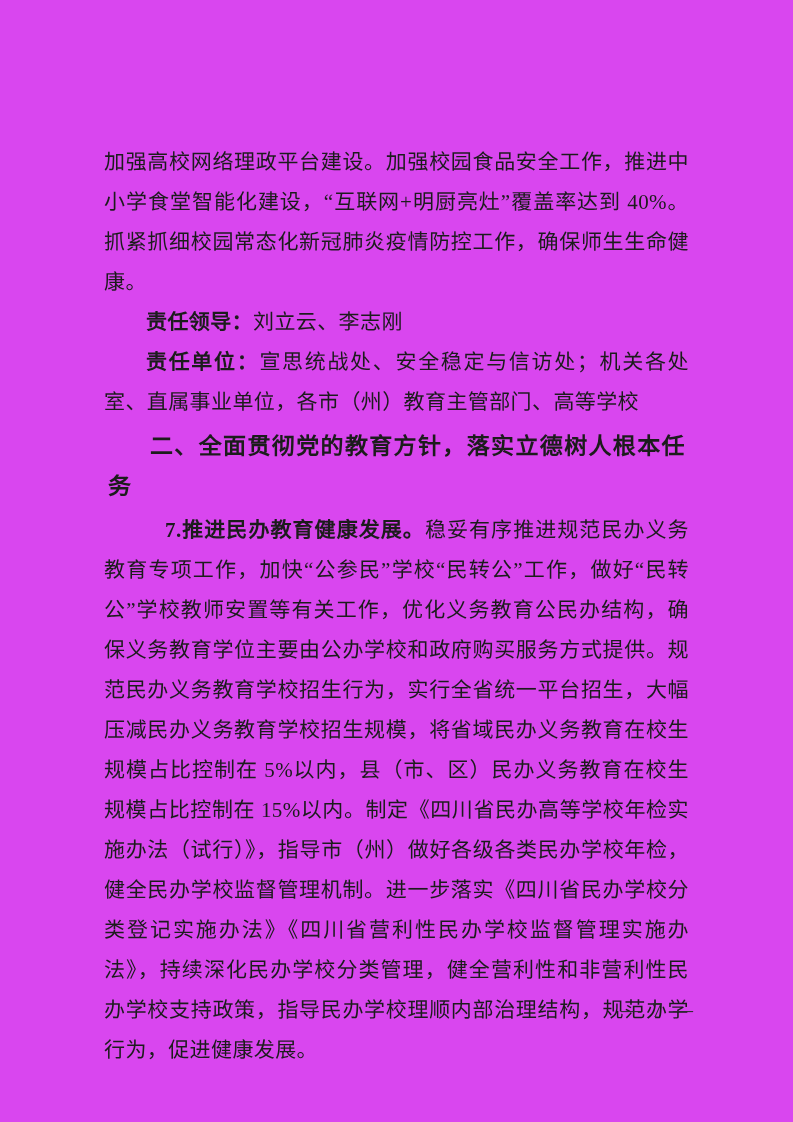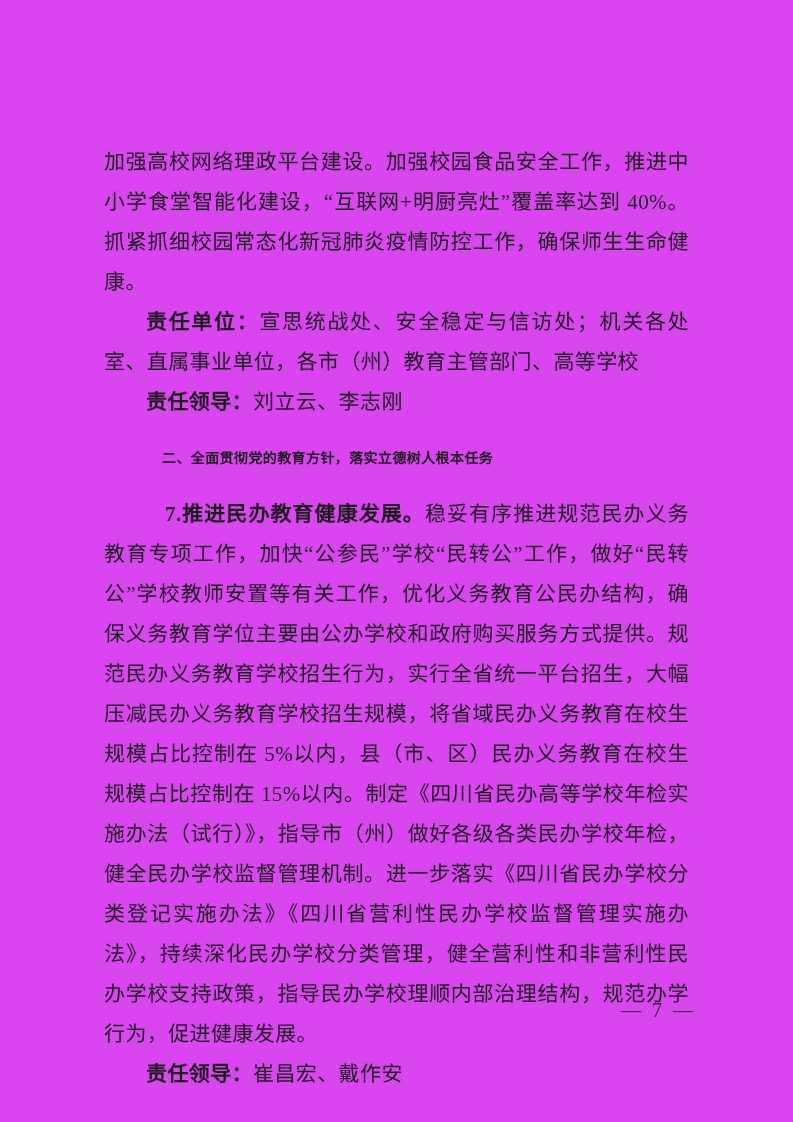--- a/index.html
+++ b/index.html
@@ -31,22 +31,22 @@
     line-height: 40px;
     letter-spacing: 0.4px;
   }
   .first-indent {
     text-indent: 42px;
   }
   .label-bold {
     font-weight: bold;
   }
   h2.section-heading {
-    margin: 16px;
-    font-size: 14px;
+    margin: 4px;
+    font-size: 23px;
     line-height: 40px;
     font-weight: bold;
     font-family: "Liberation Sans", "DejaVu Sans", sans-serif;
     text-indent: 42px;
     letter-spacing: 0.4px;
     text-align: justify;
   }
   .para-lead {
     font-weight: bold;
     margin-left: 19px;
@@ -64,33 +64,30 @@
 </style>
 </head>
 <body>
 
 <div class="page">
   <div class="content">
 
     <p>加强高校网络理政平台建设。加强校园食品安全工作，推进中小学食堂智能化建设，“互联网+明厨亮灶”覆盖率达到 40%。抓紧抓细校园常态化新冠肺炎疫情防控工作，确保师生生命健康。</p>
 
     <p class="first-indent">
-      <span class="label-bold">责任单位：</span><span>宣思统战处、安全稳定与信访处；机关各处室、直属事业单位，各市（州）教育主管部门、高等学校</span>
+      <span class="label-bold">责任领导：</span><span>刘立云、李志刚</span>
     </p>
 
     <p class="first-indent">
-      <span class="label-bold">责任领导：</span><span>刘立云、李志刚</span>
+      <span class="label-bold">责任单位：</span><span>宣思统战处、安全稳定与信访处；机关各处室、直属事业单位，各市（州）教育主管部门、高等学校</span>
     </p>
 
     <h2 class="section-heading">二、全面贯彻党的教育方针，落实立德树人根本任务</h2>
 
     <p class="first-indent">
       <span class="para-lead">7.推进民办教育健康发展。</span><span>稳妥有序推进规范民办义务教育专项工作，加快“公参民”学校“民转公”工作，做好“民转公”学校教师安置等有关工作，优化义务教育公民办结构，确保义务教育学位主要由公办学校和政府购买服务方式提供。规范民办义务教育学校招生行为，实行全省统一平台招生，大幅压减民办义务教育学校招生规模，将省域民办义务教育在校生规模占比控制在 5%以内，县（市、区）民办义务教育在校生规模占比控制在 15%以内。制定《四川省民办高等学校年检实施办法（试行）》，指导市（州）做好各级各类民办学校年检，健全民办学校监督管理机制。进一步落实《四川省民办学校分类登记实施办法》《四川省营利性民办学校监督管理实施办法》，持续深化民办学校分类管理，健全营利性和非营利性民办学校支持政策，指导民办学校理顺内部治理结构，规范办学行为，促进健康发展。</span>
     </p>
 
-    <p class="first-indent">
-      <span class="label-bold">责任领导：</span><span>崔昌宏、戴作安</span>
-    </p>
 
   </div>
 
   <div class="page-footer">— 7 —</div>
 </div>
 
 </body></html>

